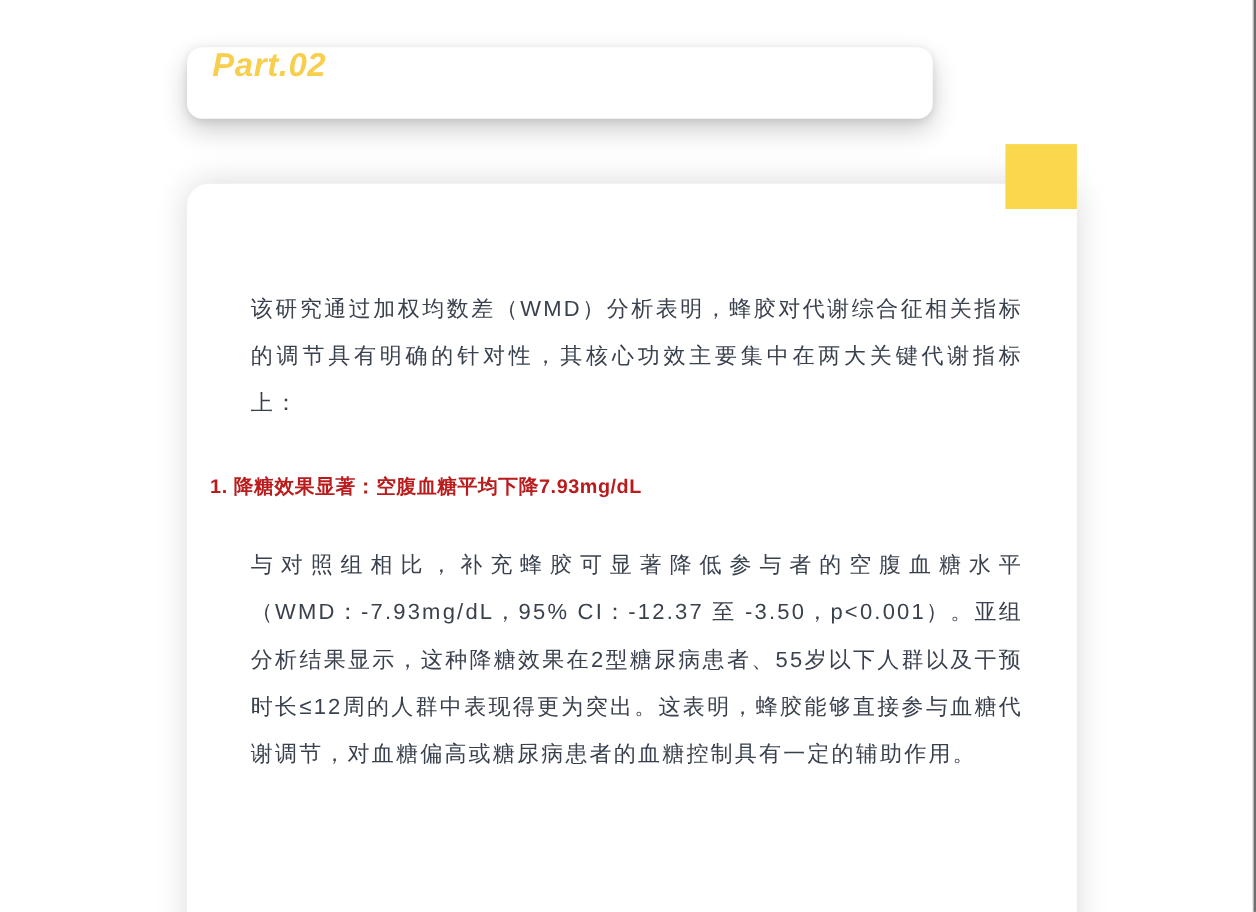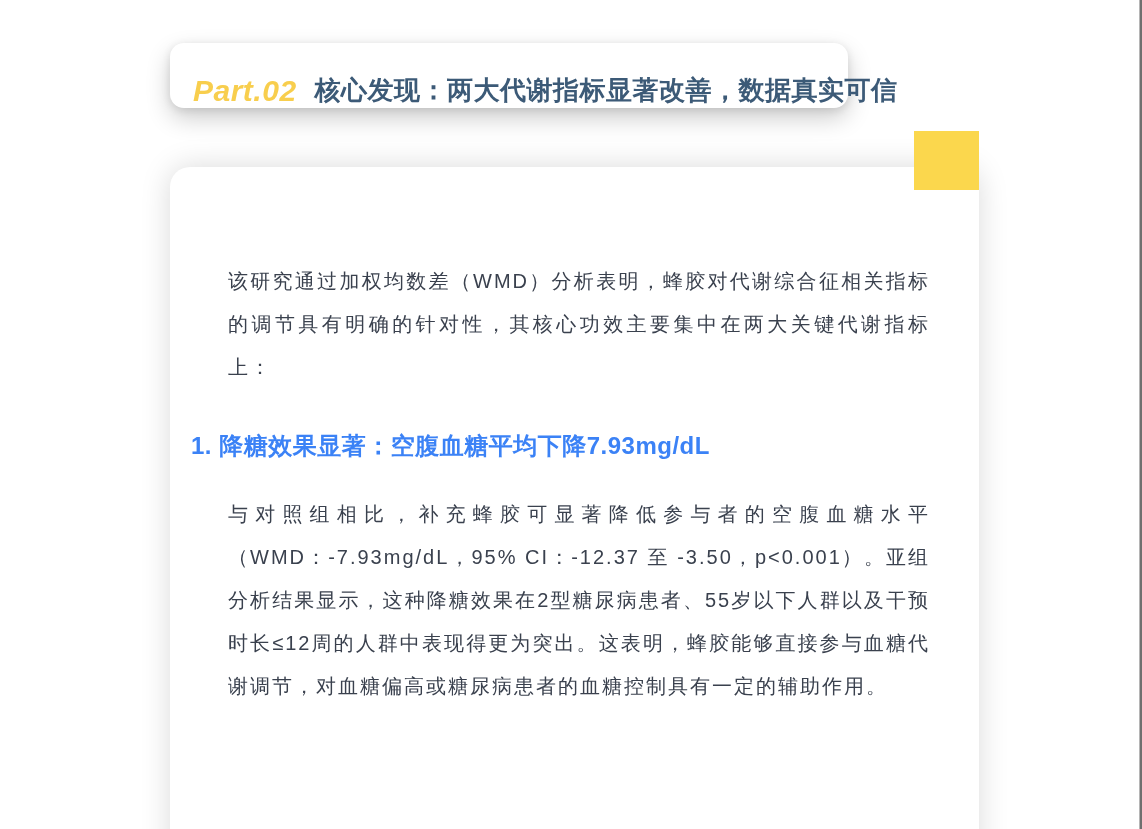--- a/index.html
+++ b/index.html
@@ -33,21 +33,21 @@
   .header-pill {
     position: absolute;
     left: 170px;
     top: 43px;
     width: 678px;
     height: 65px;
     background: #ffffff;
     border-radius: 14px;
     box-shadow: 0 10px 24px rgba(0,0,0,0.20), 0 2px 8px rgba(0,0,0,0.10);
     display: flex;
-    align-items: flex-end;
+    align-items: flex-start;
     padding: 0 0 0 23px;
     box-sizing: border-box;
     z-index: 3;
   }
   .part-label {
     font-size: 30px;
     font-weight: 800;
     font-style: italic;
     color: #F8CE4D;
     letter-spacing: 0.5px;
@@ -98,38 +98,37 @@
     text-align-last: left;
     margin: 0;
   }
   .par-1 { top: 93px; }
   .par-2 { top: 326px; }
 
   .section-heading {
     position: absolute;
     left: 21px;
     top: 263px;
-    font-size: 24px;
+    font-size: 18px;
     font-weight: 700;
-    color: #3b82f6;
+    color: #b91c1c;
     letter-spacing: 0.5px;
     white-space: nowrap;
     margin: 0;
   }
 </style>
 </head>
 <body>
 
 <div class="stage">
 
   <div class="edge-line"></div>
 
   <div class="header-pill">
     <span class="part-label">Part.02</span>
-    <span class="header-title">核心发现：两大代谢指标显著改善，数据真实可信</span>
   </div>
 
   <div class="gold-square"></div>
 
   <div class="content-card">
     <p class="body-par par-1">该研究通过加权均数差（WMD）分析表明，蜂胶对代谢综合征相关指标的调节具有明确的针对性，其核心功效主要集中在两大关键代谢指标上：</p>
 
     <h3 class="section-heading">1. 降糖效果显著：空腹血糖平均下降7.93mg/dL</h3>
 
     <p class="body-par par-2">与对照组相比，补充蜂胶可显著降低参与者的空腹血糖水平（WMD：-7.93mg/dL，95% CI：-12.37 至 -3.50，p&lt;0.001）。亚组分析结果显示，这种降糖效果在2型糖尿病患者、55岁以下人群以及干预时长≤12周的人群中表现得更为突出。这表明，蜂胶能够直接参与血糖代谢调节，对血糖偏高或糖尿病患者的血糖控制具有一定的辅助作用。</p>

